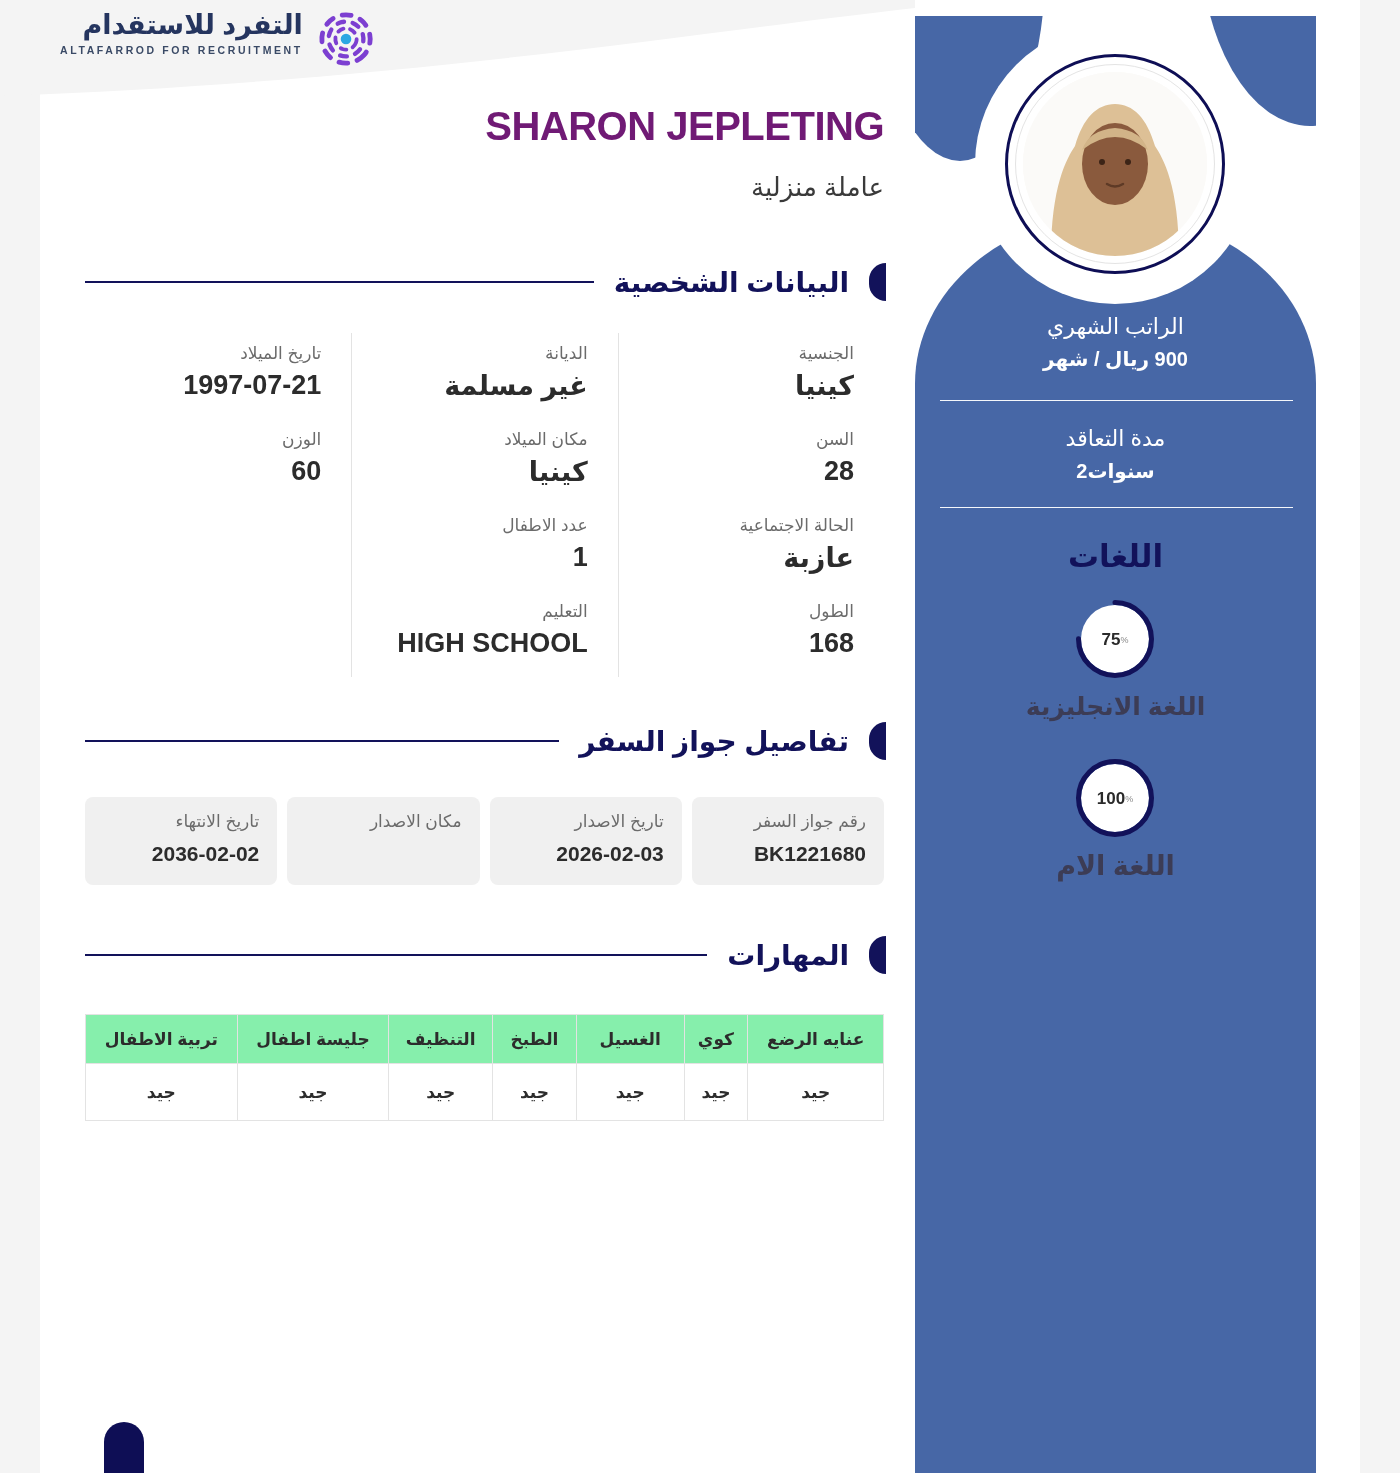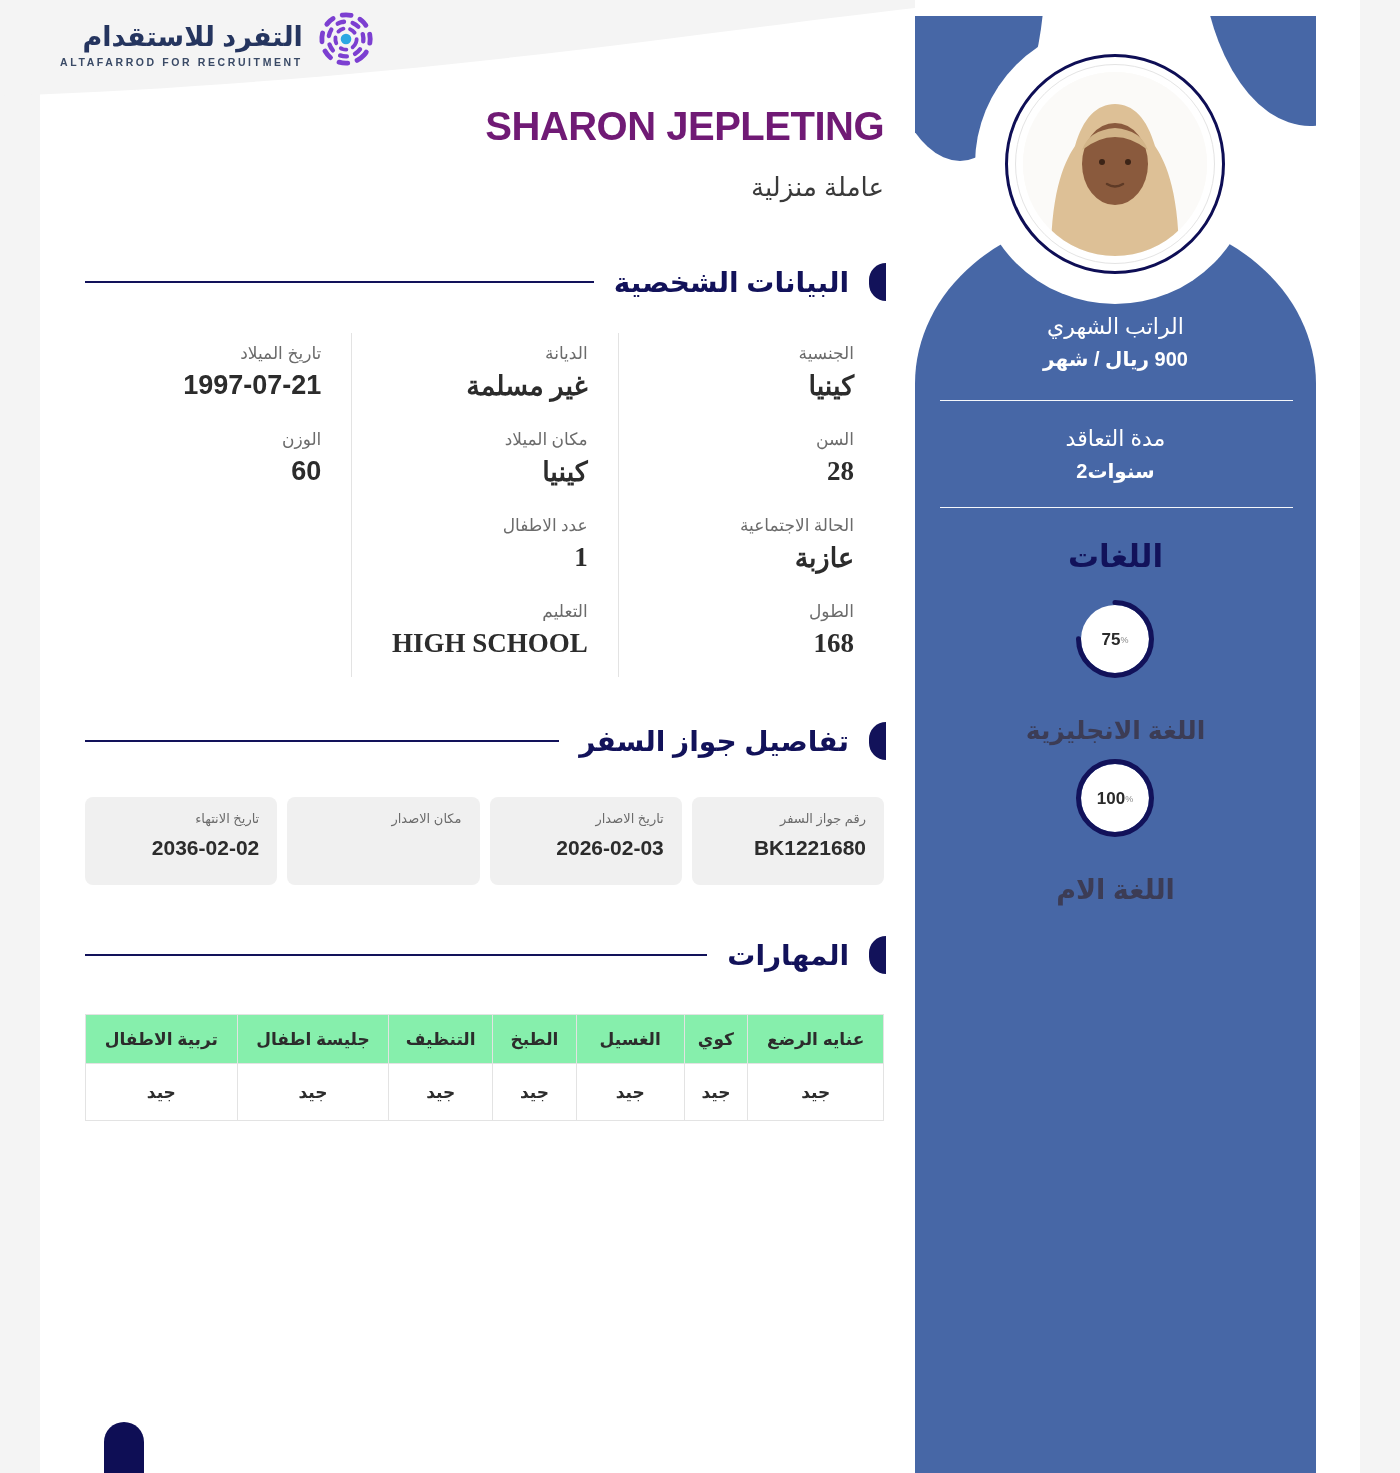--- a/index.html
+++ b/index.html
@@ -5,46 +5,46 @@
   html,body{margin:0;padding:0;}
   body{
     width:1400px;height:1473px;background:#f4f4f4;overflow:hidden;
     font-family:"Liberation Sans","DejaVu Sans",sans-serif;
   }
   .page{position:relative;width:1400px;height:1473px;background:#f4f4f4;}
   .content-bg{position:absolute;left:40px;top:0;width:1320px;height:100%;background:#ffffff;}
   .header-curve{position:absolute;left:0;top:0;width:915px;height:120px;}
 
   
-  .logo{position:absolute;left:60px;top:10px;display:flex;align-items:flex-end;gap:14px;}
+  .logo{position:absolute;left:60px;top:10px;display:flex;align-items:flex-start;gap:14px;}
   .logo-text{text-align:right;}
   .logo-ar{font-size:27px;font-weight:bold;color:#25355f;direction:rtl;line-height:1.15;}
   .logo-en{font-size:10.5px;letter-spacing:2.6px;color:#3a4a66;font-weight:bold;margin-top:3px;}
 
   
   .name{position:absolute;right:516px;top:104px;font-size:40px;font-weight:800;color:#701a75;letter-spacing:-0.5px;white-space:nowrap;}
   .job-title{position:absolute;right:516px;top:172px;font-size:26px;color:#3a3a3a;direction:rtl;}
 
   
   .sec{position:absolute;left:85px;width:801px;display:flex;align-items:center;direction:ltr;text-align:right;}
   .sec .line{flex:1;height:2px;background:#12125a;}
   .sec .title{margin:0 20px;font-size:28px;font-weight:bold;color:#12125a;direction:rtl;white-space:nowrap;}
   .sec .bullet{width:17px;height:38px;background:#12125a;border-radius:19px 0 0 19px;}
 
   
   .pgrid{position:absolute;left:85px;top:333px;width:799px;display:grid;grid-template-columns:1fr 1fr 1fr;grid-auto-rows:86px;direction:rtl;}
   .pcell{padding:10px 30px 0 10px;text-align:right;}
-  .pcell.b{border-left:1px solid #e3e3e3;font-family:Liberation Serif, serif;}
+  .pcell.b{border-left:1px solid #e3e3e3;}
   .plabel{font-size:17px;color:#6b6b6b;direction:rtl;}
   .pvalue{font-size:27px;font-weight:bold;color:#2c2c2c;margin-top:6px;direction:rtl;}
 
   
   .cards{position:absolute;left:85px;top:797px;width:799px;display:flex;direction:rtl;gap:10px;}
   .card{flex:1;height:88px;background:#f0f0f0;border-radius:8px;padding:14px 18px 0 10px;box-sizing:border-box;text-align:right;}
-  .clabel{font-size:13px;color:#6b6b6b;direction:rtl;}
+  .clabel{font-size:17px;color:#6b6b6b;direction:rtl;}
   .cvalue{font-size:21px;font-weight:bold;color:#2c2c2c;margin-top:10px;direction:rtl;min-height:24px;}
 
   
   .skills{position:absolute;left:85px;top:1014px;width:799px;border-collapse:collapse;direction:rtl;table-layout:fixed;}
   .skills th{background:#86efac;border:1px solid #e3e3e3;height:46px;font-size:17px;font-weight:bold;color:#2c2c2c;}
   .skills td{background:#ffffff;border:1px solid #e3e3e3;height:54px;font-size:17px;font-weight:bold;color:#2c2c2c;text-align:center;}
 
   
   .bottom-pill{position:absolute;left:104px;bottom:0;width:40px;height:51px;background:#0e0e55;border-radius:20px 20px 0 0;}
 
@@ -61,21 +61,21 @@
 
   .sb-text{position:absolute;left:0;width:100%;text-align:center;color:#ffffff;direction:rtl;}
   .sb-label{font-size:22px;}
   .sb-value{font-size:20px;font-weight:bold;}
   .sb-hr{position:absolute;left:25px;width:353px;height:1px;background:rgba(255,255,255,0.95);}
   .lang-title{position:absolute;left:0;width:100%;text-align:center;font-size:31px;font-weight:bold;color:#12125a;direction:rtl;}
   .ring{position:absolute;left:160px;width:80px;height:80px;}
   .ring .pct{position:absolute;left:0;top:0;width:80px;height:80px;display:flex;flex-direction:row;align-items:center;justify-content:center;line-height:1;}
   .pct-num{font-size:17px;font-weight:bold;color:#2a2a2a;}
   .pct-unit{font-size:9px;color:#8a8a8a;margin-top:2px;}
-  .lang-label{position:absolute;left:0;width:100%;text-align:center;font-weight:bold;color:#3c3c55;direction:rtl;margin-top:24px;}
+  .lang-label{position:absolute;left:0;width:100%;text-align:center;font-weight:bold;color:#3c3c55;direction:rtl;}
 </style>
 </head>
 <body>
 
 <div class="page">
   <div class="content-bg"></div>
 
   <svg class="header-curve" viewBox="0 0 915 120" preserveAspectRatio="none">
     <path d="M0,0 H915 V8 C700,32 400,82 0,96 Z" fill="#f4f4f4"></path>
   </svg>

